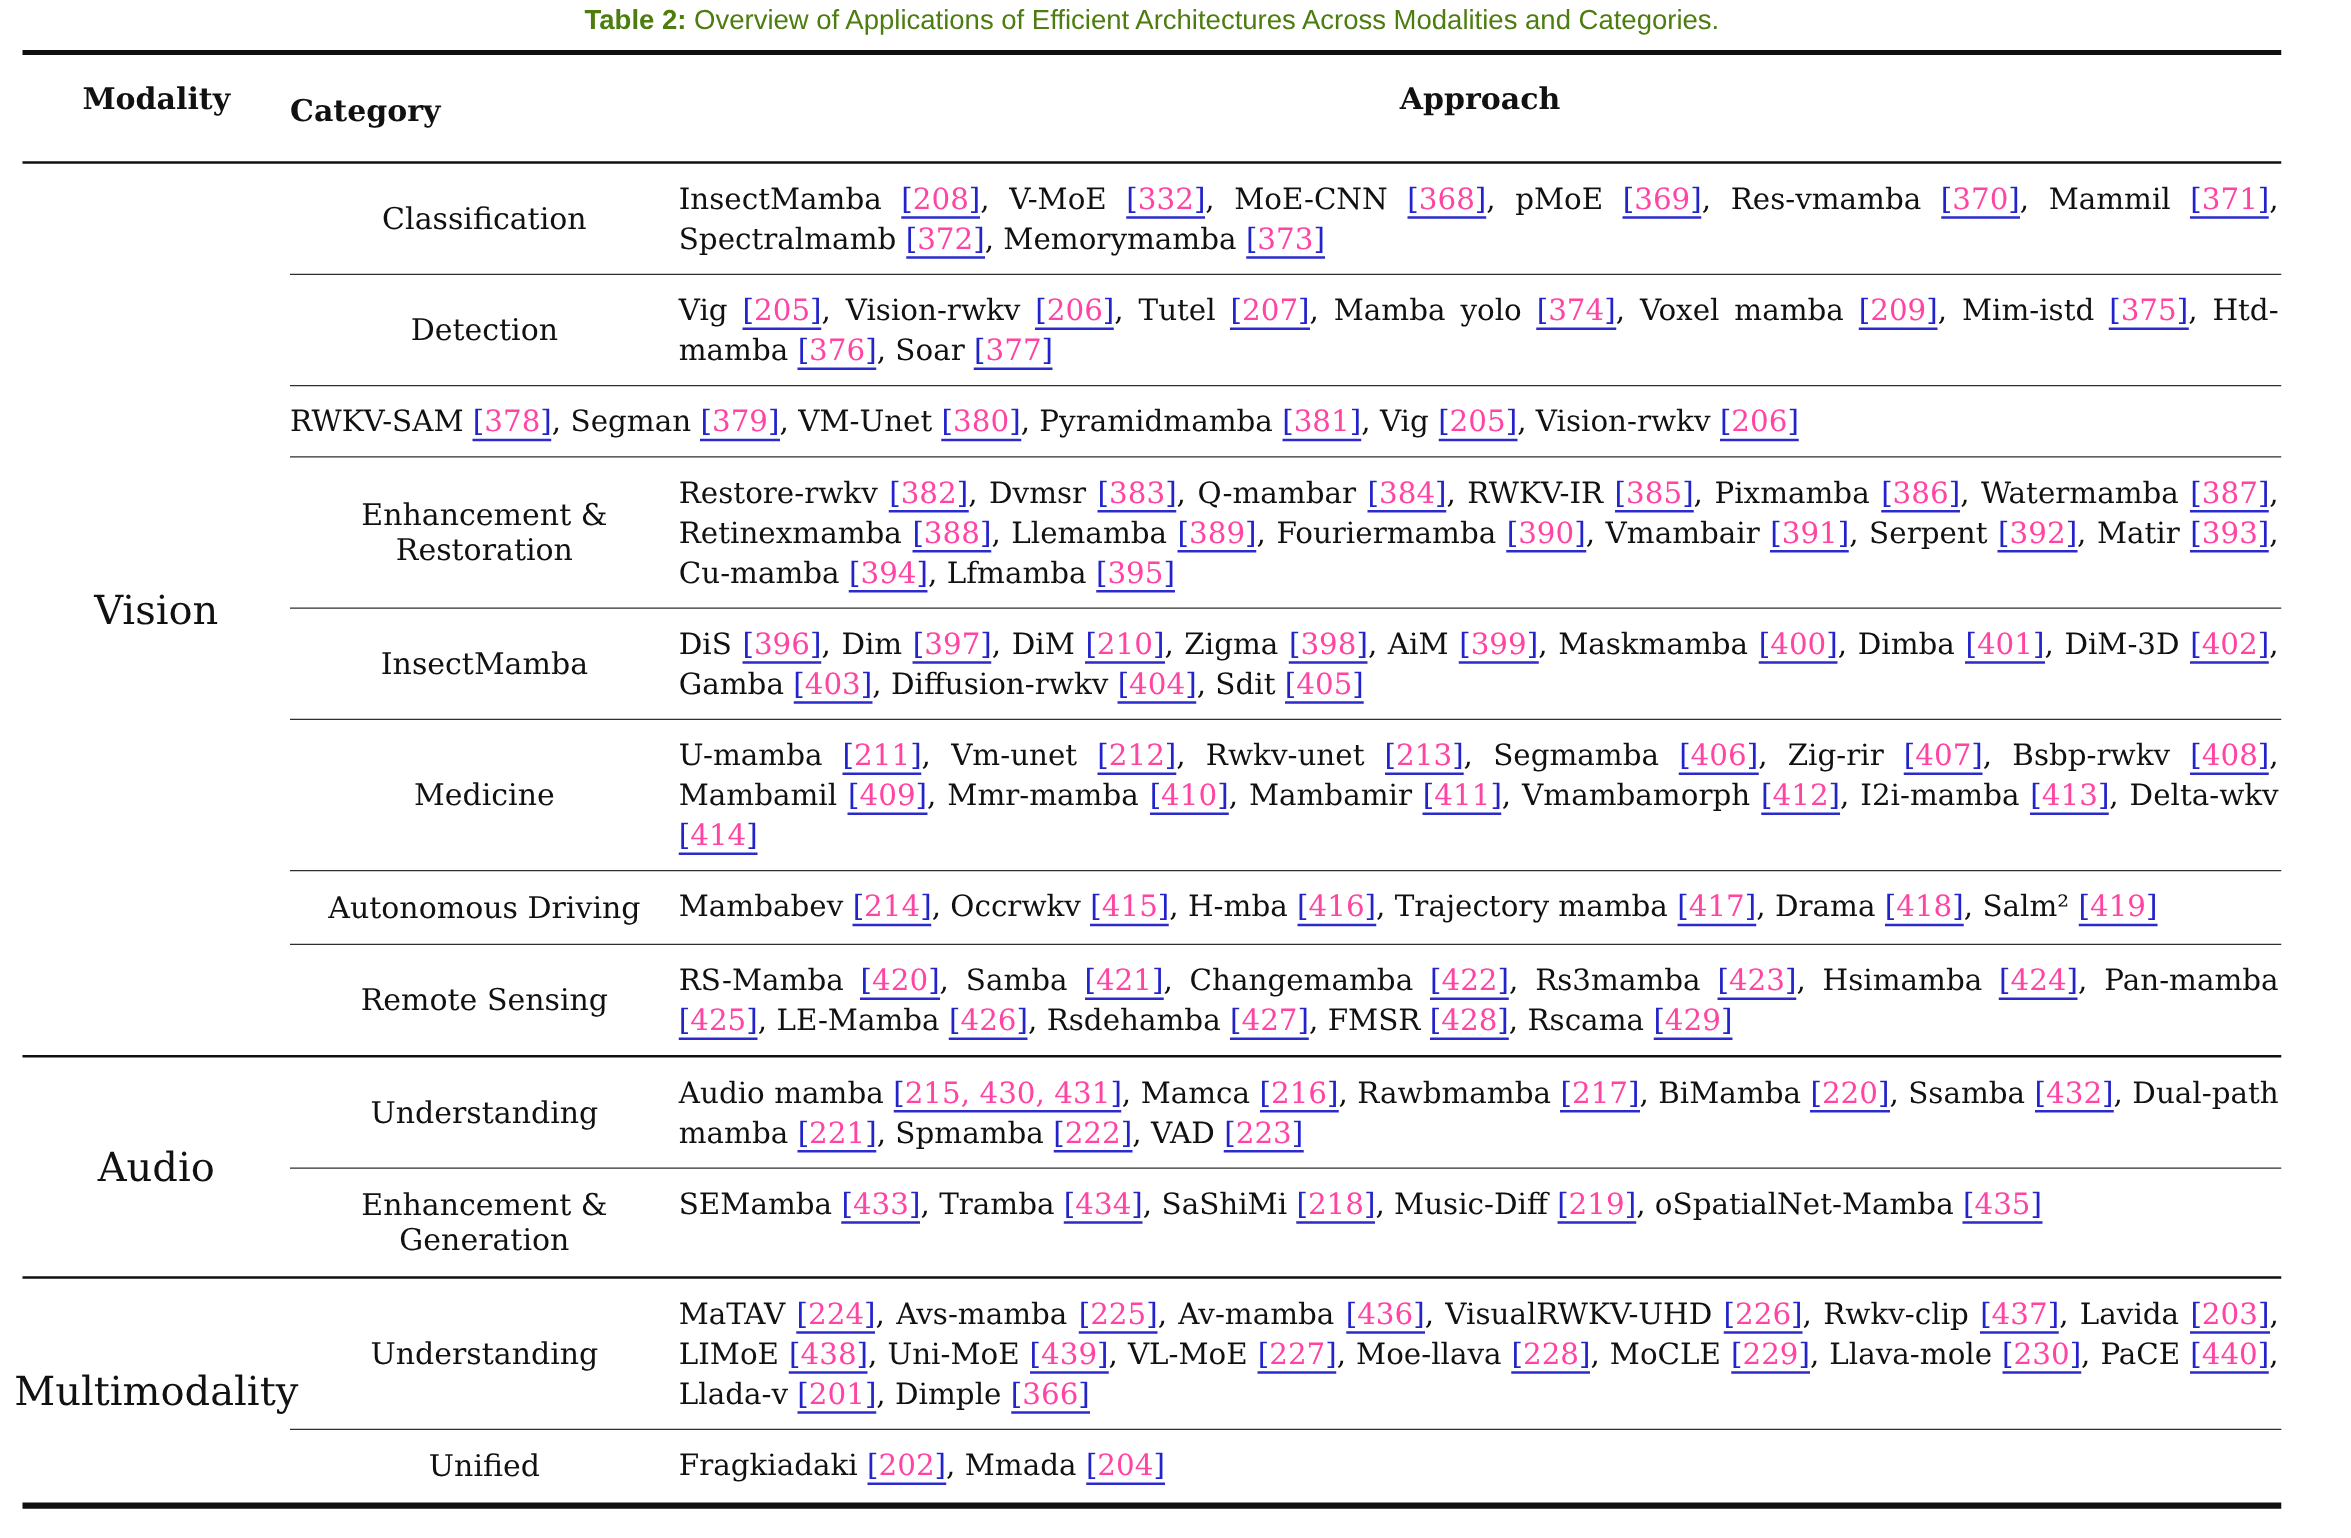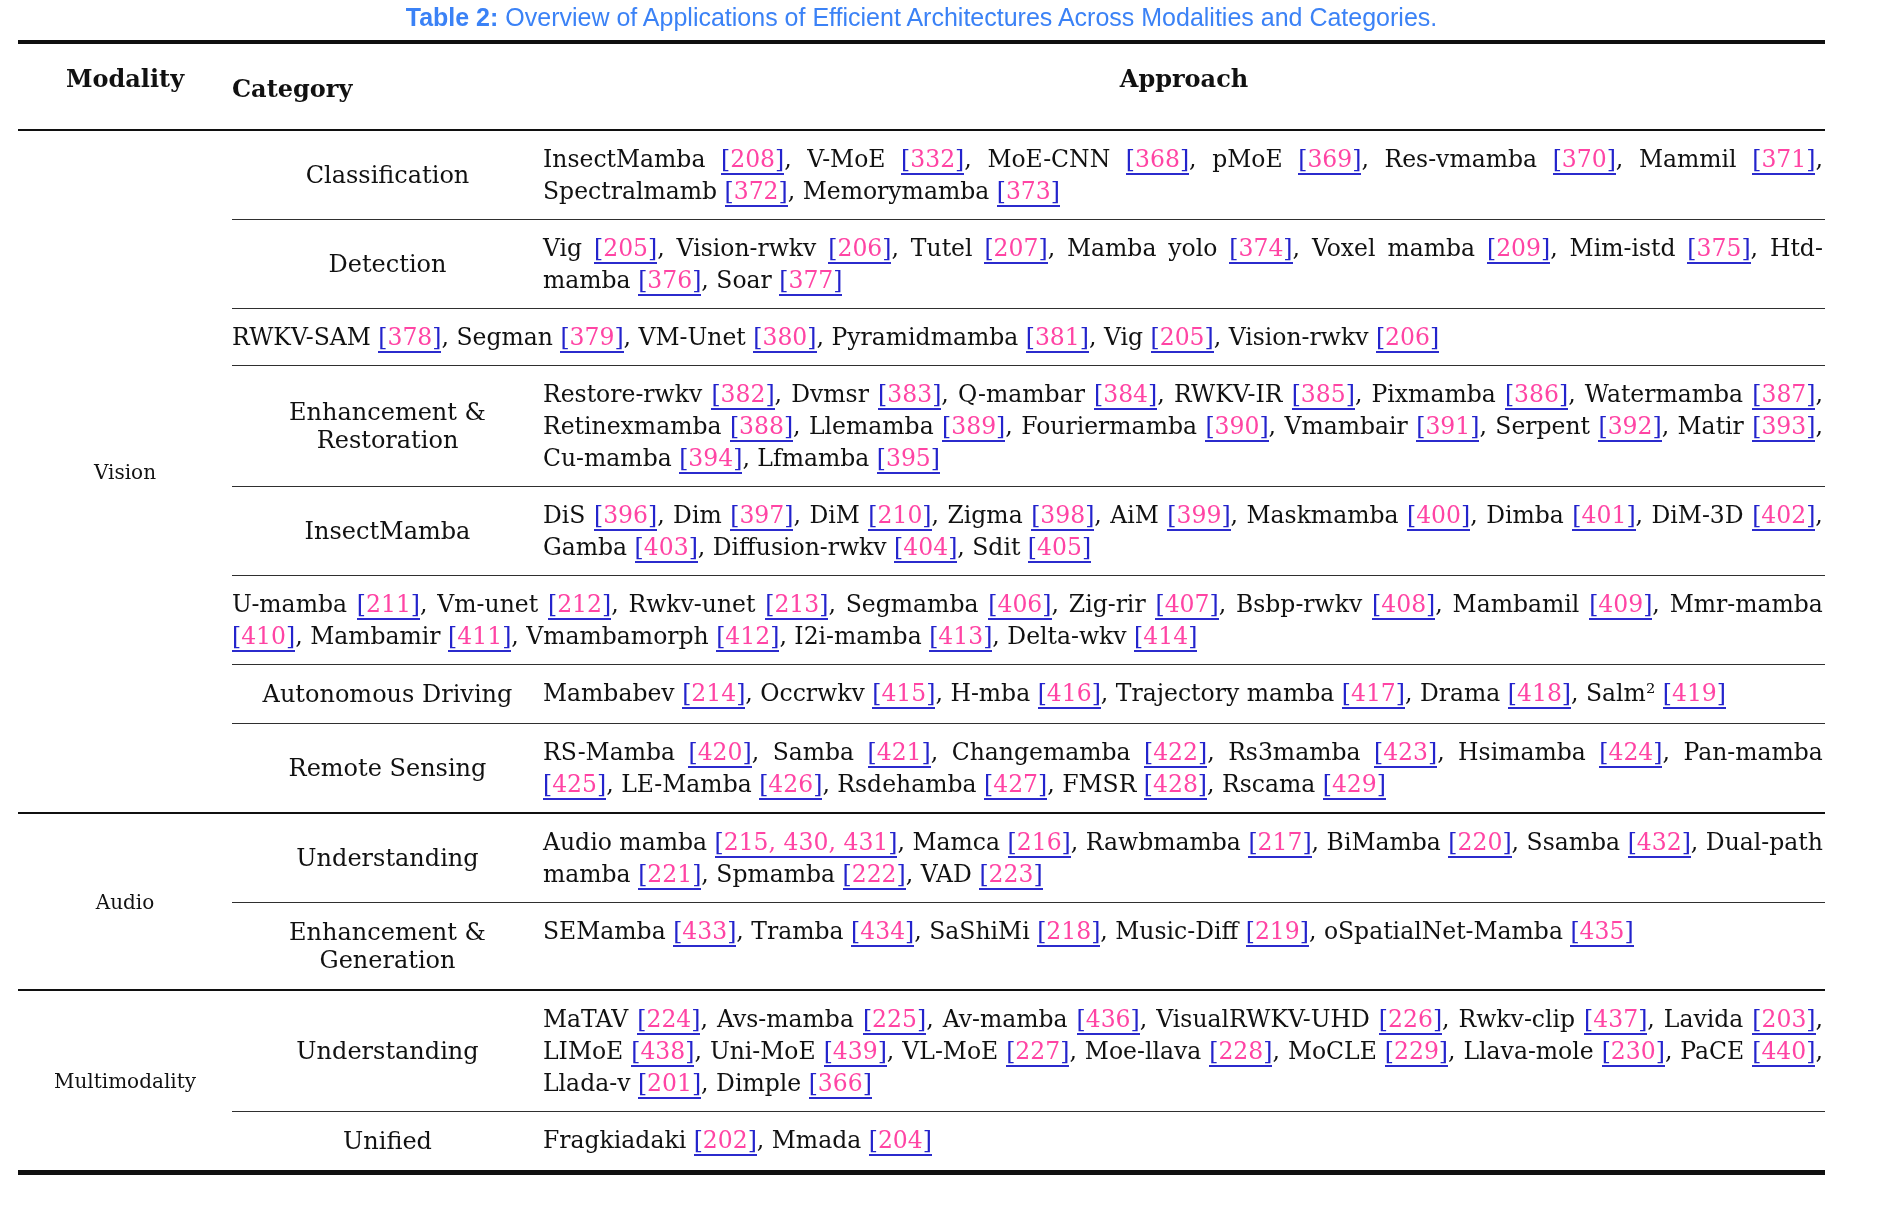--- a/index.html
+++ b/index.html
@@ -1,36 +1,36 @@
 <!DOCTYPE html>
 <html><head>
 <meta charset="utf-8">
 <style>
   html,body{margin:0;padding:0;background:#ffffff;}
   body{width:1881px;height:1230px;overflow:hidden;
        font-family:"DejaVu Serif","Liberation Serif",serif;color:#111;}
   .page{position:relative;width:1881px;height:1230px;background:#fff;}
 
   .caption{position:absolute;top:3px;left:18px;width:1807px;text-align:center;
-           font-family:"Liberation Sans",sans-serif;font-size:25px;color:#3b82f6;}
+           font-family:"Liberation Sans",sans-serif;font-size:22px;color:#4d7c0f;}
   .caption .cap-prefix{font-weight:bold;}
 
   .tbl{position:absolute;top:40px;left:18px;width:1807px;
        border-top:4px solid #101010;border-bottom:5px solid #101010;box-sizing:border-box;}
 
   .hdr{display:flex;align-items:center;border-bottom:2.5px solid #101010;
        font-weight:bold;font-size:24px;padding:9px 0 26px 0;}
   .c1{width:214px;text-align:center;flex:none;}
   .c2{width:311px;text-align:left;flex:none;margin-top:21px;}
   .c3{flex:1;text-align:center;}
 
   .group{display:flex;border-bottom:2.5px solid #101010;}
   .group:last-child{border-bottom:none;}
   .mod{width:214px;flex:none;display:flex;align-items:center;justify-content:center;
-       font-size:20px;}
+       font-size:32px;}
   .rows{flex:1;display:flex;flex-direction:column;min-width:0;}
   .row{display:flex;border-bottom:1.5px solid #2f2f2f;}
   .row:last-child{border-bottom:none;}
   .cat{width:311px;flex:none;display:flex;align-items:center;justify-content:center;
        text-align:center;font-size:24px;padding:15px 10px;box-sizing:border-box;}
   .app{flex:1;min-width:0;font-size:23.5px;line-height:32px;text-align:justify;
        padding:12px 2px 12px 0;}
 
   .cite{white-space:nowrap;border-bottom:2px solid #2b2bcd;}
   .cite .bk{color:#2323cc;}
@@ -68,20 +68,21 @@
             </div>
             <div class="row">
               <div class="cat">Enhancement &amp; Restoration</div>
               <div class="app"><span class="item"><span>Restore-rwkv</span> <span class="cite"><span class="bk">[</span><span class="no">382</span><span class="bk">]</span></span></span>, <span class="item"><span>Dvmsr</span> <span class="cite"><span class="bk">[</span><span class="no">383</span><span class="bk">]</span></span></span>, <span class="item"><span>Q-mambar</span> <span class="cite"><span class="bk">[</span><span class="no">384</span><span class="bk">]</span></span></span>, <span class="item"><span>RWKV-IR</span> <span class="cite"><span class="bk">[</span><span class="no">385</span><span class="bk">]</span></span></span>, <span class="item"><span>Pixmamba</span> <span class="cite"><span class="bk">[</span><span class="no">386</span><span class="bk">]</span></span></span>, <span class="item"><span>Watermamba</span> <span class="cite"><span class="bk">[</span><span class="no">387</span><span class="bk">]</span></span></span>, <span class="item"><span>Retinexmamba</span> <span class="cite"><span class="bk">[</span><span class="no">388</span><span class="bk">]</span></span></span>, <span class="item"><span>Llemamba</span> <span class="cite"><span class="bk">[</span><span class="no">389</span><span class="bk">]</span></span></span>, <span class="item"><span>Fouriermamba</span> <span class="cite"><span class="bk">[</span><span class="no">390</span><span class="bk">]</span></span></span>, <span class="item"><span>Vmambair</span> <span class="cite"><span class="bk">[</span><span class="no">391</span><span class="bk">]</span></span></span>, <span class="item"><span>Serpent</span> <span class="cite"><span class="bk">[</span><span class="no">392</span><span class="bk">]</span></span></span>, <span class="item"><span>Matir</span> <span class="cite"><span class="bk">[</span><span class="no">393</span><span class="bk">]</span></span></span>, <span class="item"><span>Cu-mamba</span> <span class="cite"><span class="bk">[</span><span class="no">394</span><span class="bk">]</span></span></span>, <span class="item"><span>Lfmamba</span> <span class="cite"><span class="bk">[</span><span class="no">395</span><span class="bk">]</span></span></span></div>
             </div>
             <div class="row">
               <div class="cat">InsectMamba</div>
               <div class="app"><span class="item"><span>DiS</span> <span class="cite"><span class="bk">[</span><span class="no">396</span><span class="bk">]</span></span></span>, <span class="item"><span>Dim</span> <span class="cite"><span class="bk">[</span><span class="no">397</span><span class="bk">]</span></span></span>, <span class="item"><span>DiM</span> <span class="cite"><span class="bk">[</span><span class="no">210</span><span class="bk">]</span></span></span>, <span class="item"><span>Zigma</span> <span class="cite"><span class="bk">[</span><span class="no">398</span><span class="bk">]</span></span></span>, <span class="item"><span>AiM</span> <span class="cite"><span class="bk">[</span><span class="no">399</span><span class="bk">]</span></span></span>, <span class="item"><span>Maskmamba</span> <span class="cite"><span class="bk">[</span><span class="no">400</span><span class="bk">]</span></span></span>, <span class="item"><span>Dimba</span> <span class="cite"><span class="bk">[</span><span class="no">401</span><span class="bk">]</span></span></span>, <span class="item"><span>DiM-3D</span> <span class="cite"><span class="bk">[</span><span class="no">402</span><span class="bk">]</span></span></span>, <span class="item"><span>Gamba</span> <span class="cite"><span class="bk">[</span><span class="no">403</span><span class="bk">]</span></span></span>, <span class="item"><span>Diffusion-rwkv</span> <span class="cite"><span class="bk">[</span><span class="no">404</span><span class="bk">]</span></span></span>, <span class="item"><span>Sdit</span> <span class="cite"><span class="bk">[</span><span class="no">405</span><span class="bk">]</span></span></span></div>
             </div>
             <div class="row">
+              <div class="cat">Medicine</div>
               <div class="app"><span class="item"><span>U-mamba</span> <span class="cite"><span class="bk">[</span><span class="no">211</span><span class="bk">]</span></span></span>, <span class="item"><span>Vm-unet</span> <span class="cite"><span class="bk">[</span><span class="no">212</span><span class="bk">]</span></span></span>, <span class="item"><span>Rwkv-unet</span> <span class="cite"><span class="bk">[</span><span class="no">213</span><span class="bk">]</span></span></span>, <span class="item"><span>Segmamba</span> <span class="cite"><span class="bk">[</span><span class="no">406</span><span class="bk">]</span></span></span>, <span class="item"><span>Zig-rir</span> <span class="cite"><span class="bk">[</span><span class="no">407</span><span class="bk">]</span></span></span>, <span class="item"><span>Bsbp-rwkv</span> <span class="cite"><span class="bk">[</span><span class="no">408</span><span class="bk">]</span></span></span>, <span class="item"><span>Mambamil</span> <span class="cite"><span class="bk">[</span><span class="no">409</span><span class="bk">]</span></span></span>, <span class="item"><span>Mmr-mamba</span> <span class="cite"><span class="bk">[</span><span class="no">410</span><span class="bk">]</span></span></span>, <span class="item"><span>Mambamir</span> <span class="cite"><span class="bk">[</span><span class="no">411</span><span class="bk">]</span></span></span>, <span class="item"><span>Vmambamorph</span> <span class="cite"><span class="bk">[</span><span class="no">412</span><span class="bk">]</span></span></span>, <span class="item"><span>I2i-mamba</span> <span class="cite"><span class="bk">[</span><span class="no">413</span><span class="bk">]</span></span></span>, <span class="item"><span>Delta-wkv</span> <span class="cite"><span class="bk">[</span><span class="no">414</span><span class="bk">]</span></span></span></div>
             </div>
             <div class="row">
               <div class="cat">Autonomous Driving</div>
               <div class="app"><span class="item"><span>Mambabev</span> <span class="cite"><span class="bk">[</span><span class="no">214</span><span class="bk">]</span></span></span>, <span class="item"><span>Occrwkv</span> <span class="cite"><span class="bk">[</span><span class="no">415</span><span class="bk">]</span></span></span>, <span class="item"><span>H-mba</span> <span class="cite"><span class="bk">[</span><span class="no">416</span><span class="bk">]</span></span></span>, <span class="item"><span>Trajectory mamba</span> <span class="cite"><span class="bk">[</span><span class="no">417</span><span class="bk">]</span></span></span>, <span class="item"><span>Drama</span> <span class="cite"><span class="bk">[</span><span class="no">418</span><span class="bk">]</span></span></span>, <span class="item"><span>Salm²</span> <span class="cite"><span class="bk">[</span><span class="no">419</span><span class="bk">]</span></span></span></div>
             </div>
             <div class="row">
               <div class="cat">Remote Sensing</div>
               <div class="app"><span class="item"><span>RS-Mamba</span> <span class="cite"><span class="bk">[</span><span class="no">420</span><span class="bk">]</span></span></span>, <span class="item"><span>Samba</span> <span class="cite"><span class="bk">[</span><span class="no">421</span><span class="bk">]</span></span></span>, <span class="item"><span>Changemamba</span> <span class="cite"><span class="bk">[</span><span class="no">422</span><span class="bk">]</span></span></span>, <span class="item"><span>Rs3mamba</span> <span class="cite"><span class="bk">[</span><span class="no">423</span><span class="bk">]</span></span></span>, <span class="item"><span>Hsimamba</span> <span class="cite"><span class="bk">[</span><span class="no">424</span><span class="bk">]</span></span></span>, <span class="item"><span>Pan-mamba</span> <span class="cite"><span class="bk">[</span><span class="no">425</span><span class="bk">]</span></span></span>, <span class="item"><span>LE-Mamba</span> <span class="cite"><span class="bk">[</span><span class="no">426</span><span class="bk">]</span></span></span>, <span class="item"><span>Rsdehamba</span> <span class="cite"><span class="bk">[</span><span class="no">427</span><span class="bk">]</span></span></span>, <span class="item"><span>FMSR</span> <span class="cite"><span class="bk">[</span><span class="no">428</span><span class="bk">]</span></span></span>, <span class="item"><span>Rscama</span> <span class="cite"><span class="bk">[</span><span class="no">429</span><span class="bk">]</span></span></span></div>
             </div>

